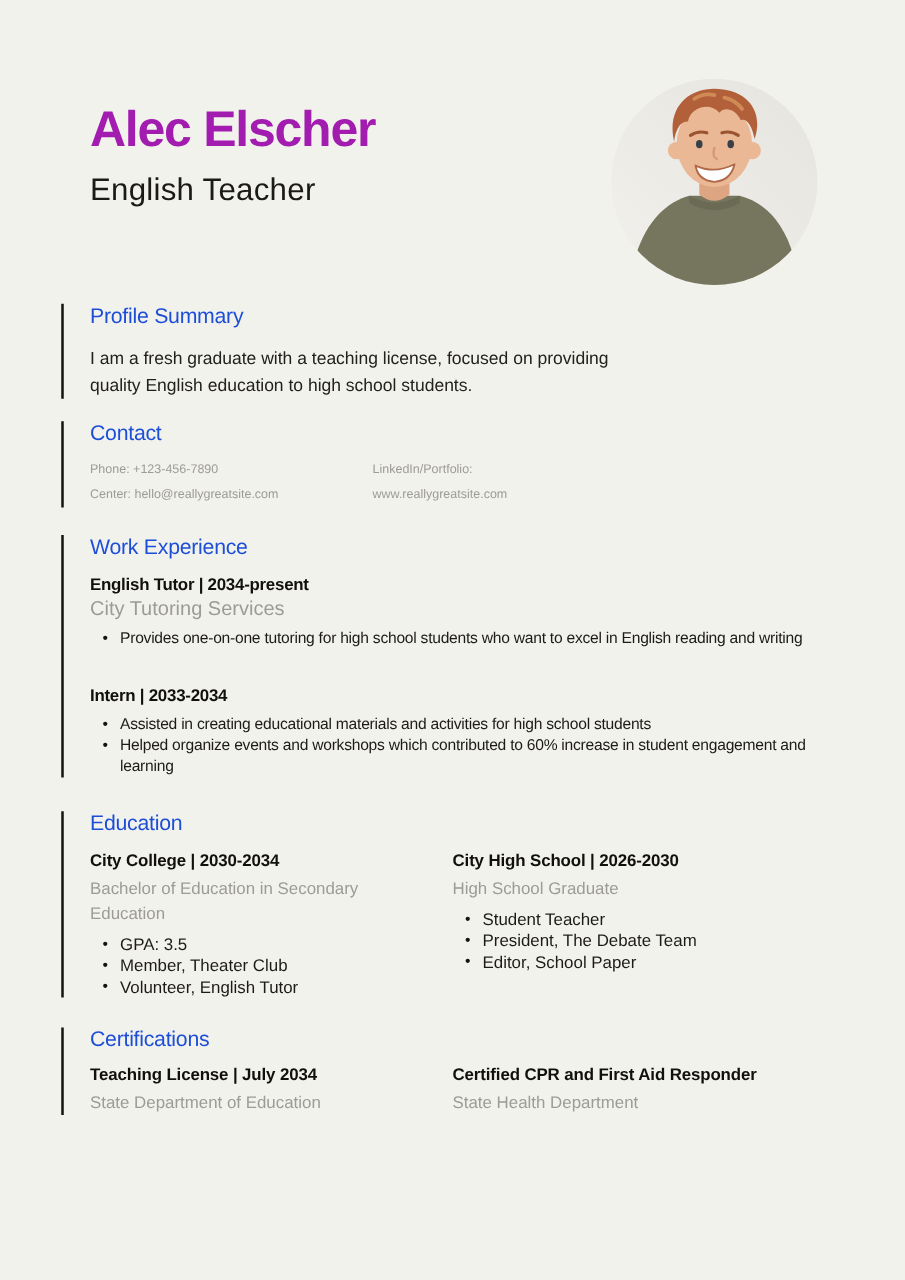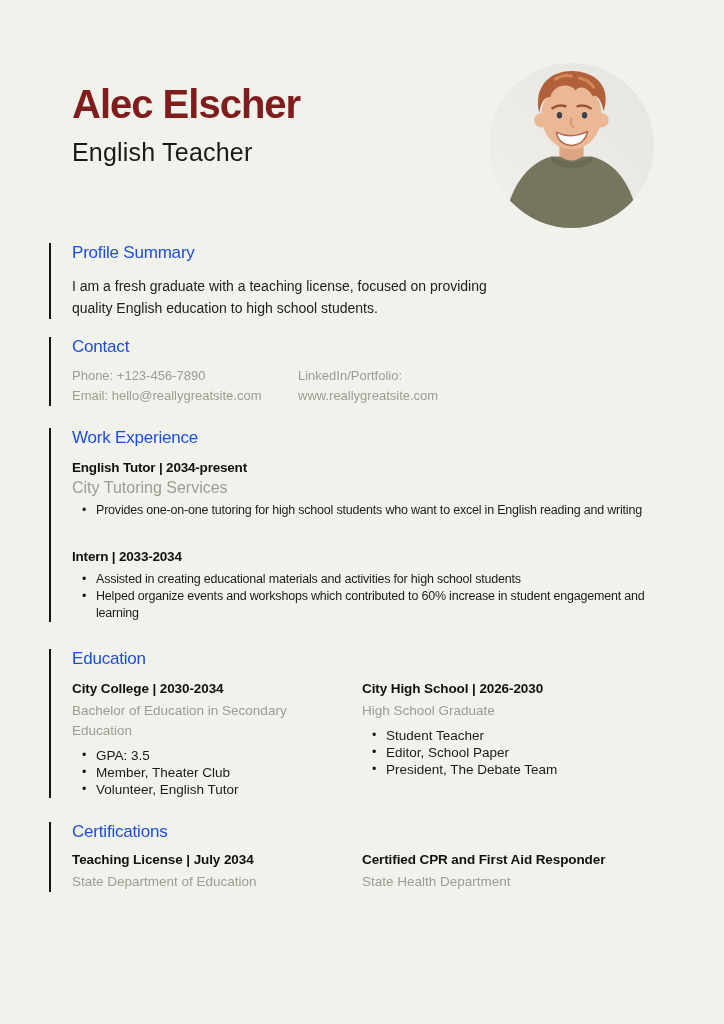--- a/index.html
+++ b/index.html
@@ -9,21 +9,21 @@
     font-family:"Liberation Sans", sans-serif;
     color:#17150f;
     position:relative;
     overflow:hidden;
   }
   .content{padding:0 72px;}
   
   .header{padding-top:80px;}
   .name{
     font-size:40px;font-weight:800;letter-spacing:-1px;
-    line-height:48px;margin:0;color:#7f1d1d;
+    line-height:48px;margin:0;color:#a21caf;
   }
   .role{
     font-size:25px;font-weight:400;letter-spacing:0.2px;
     line-height:30px;margin-top:9px;color:#1c1a15;
   }
   .photo{position:absolute;left:489px;top:63px;width:165px;height:165px;}
   
   .section{
     border-left:2px solid #15130e;
     padding-left:21px;
@@ -41,21 +41,21 @@
   .summary-body{
     margin:12px 0 0 0;max-width:420px;
     font-size:14px;line-height:22px;color:#23211b;
   }
   .muted{color:#9d9c93;}
   
   .contact-cols{
     display:grid;grid-template-columns:226px 1fr;
     margin-top:9px;
   }
-  .contact-line{font-size:13px;line-height:20px;}
+  .contact-line{font-size:10px;line-height:20px;}
   
   .job{margin-top:12px;}
   .job + .job{margin-top:30px;}
   .job h3{
     font-size:13.5px;font-weight:800;letter-spacing:-0.2px;
     margin:0;line-height:16px;color:#12100b;
   }
   .job .company{font-size:16px;line-height:16px;margin-top:4px;}
   ul.bullets{list-style:none;margin:6px 0 0 0;padding:0;}
   ul.bullets li{
@@ -133,21 +133,21 @@
     <section class="section sec-profile">
       <h2>Profile Summary</h2>
       <p class="summary-body">I am a fresh graduate with a teaching license, focused on providing quality English education to high school students.</p>
     </section>
 
     <section class="section sec-contact">
       <h2>Contact</h2>
       <div class="contact-cols">
         <div>
           <div class="contact-line muted">Phone: +123-456-7890</div>
-          <div class="contact-line muted">Email: hello@reallygreatsite.com</div>
+          <div class="contact-line muted">Center: hello@reallygreatsite.com</div>
         </div>
         <div>
           <div class="contact-line muted">LinkedIn/Portfolio:</div>
           <div class="contact-line muted">www.reallygreatsite.com</div>
         </div>
       </div>
     </section>
 
     <section class="section sec-work">
       <h2>Work Experience</h2>
@@ -181,22 +181,22 @@
             <li>Member, Theater Club</li>
             <li>Volunteer, English Tutor</li>
           </ul>
         </div>
 
         <div class="col-block">
           <h3>City High School | 2026-2030</h3>
           <div class="subtitle muted">High School Graduate</div>
           <ul class="bullets round">
             <li>Student Teacher</li>
+            <li>President, The Debate Team</li>
             <li>Editor, School Paper</li>
-            <li>President, The Debate Team</li>
           </ul>
         </div>
 
       </div>
     </section>
 
     <section class="section sec-certs">
       <h2>Certifications</h2>
       <div class="two-cols cert-cols">
 

